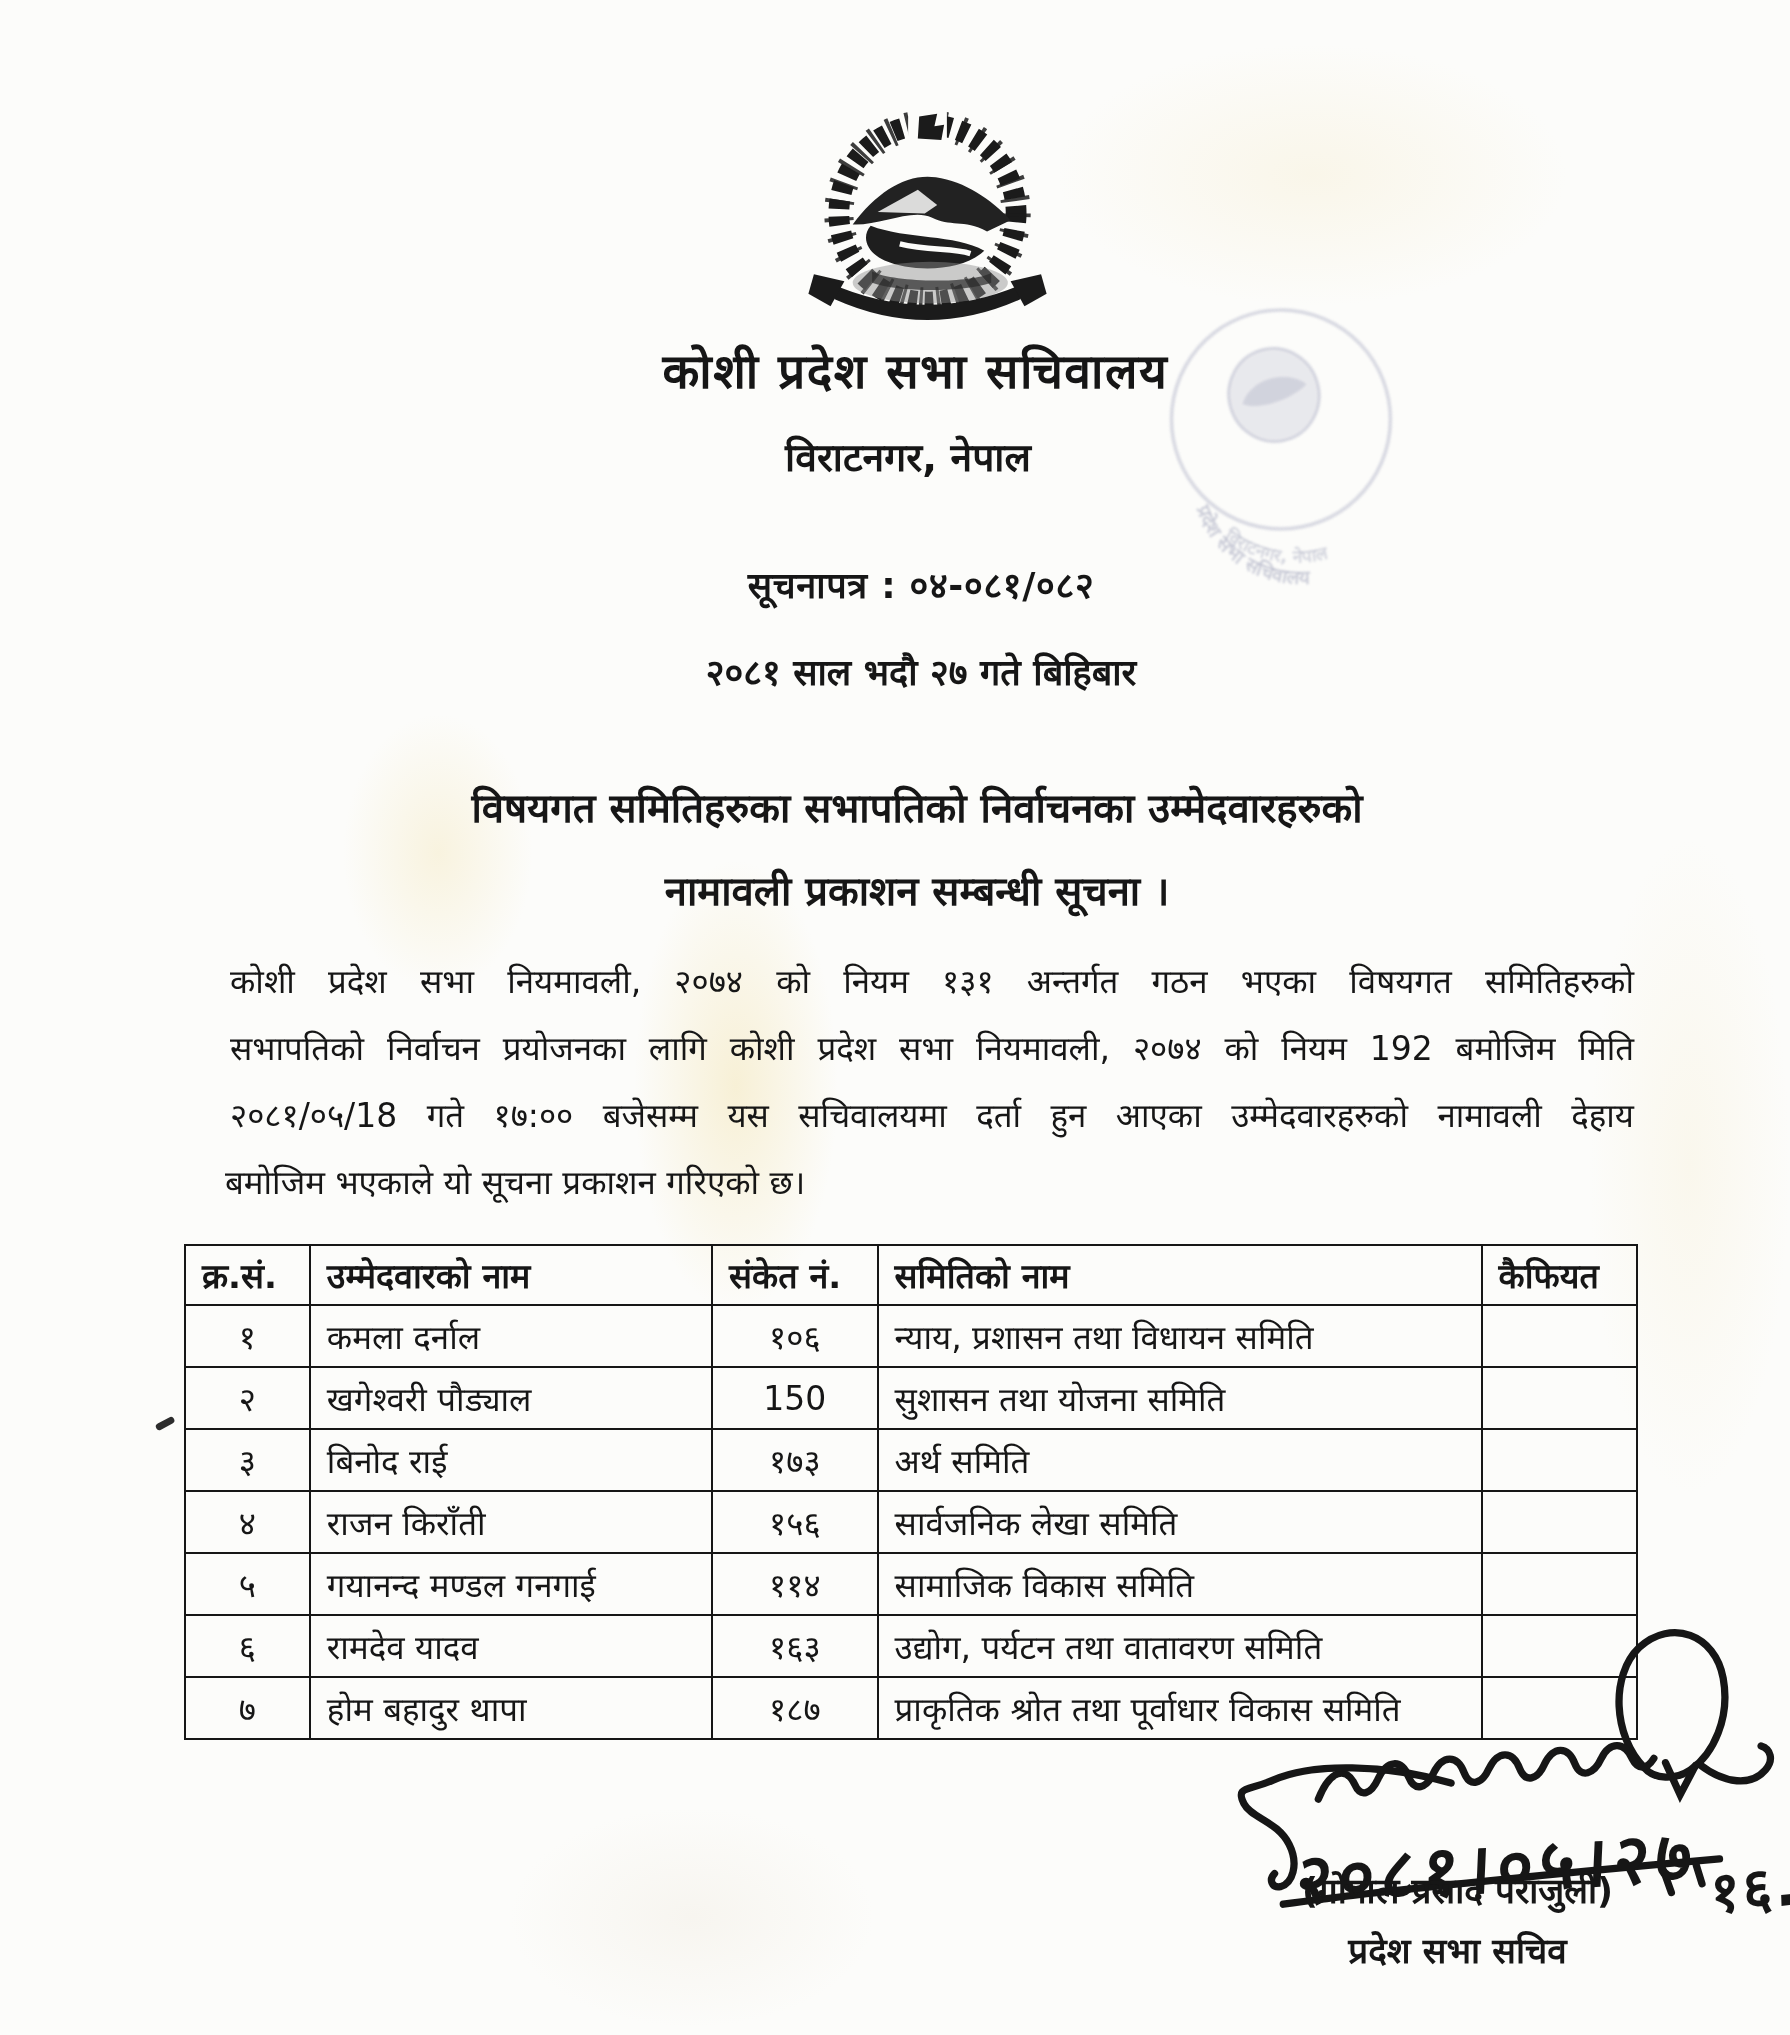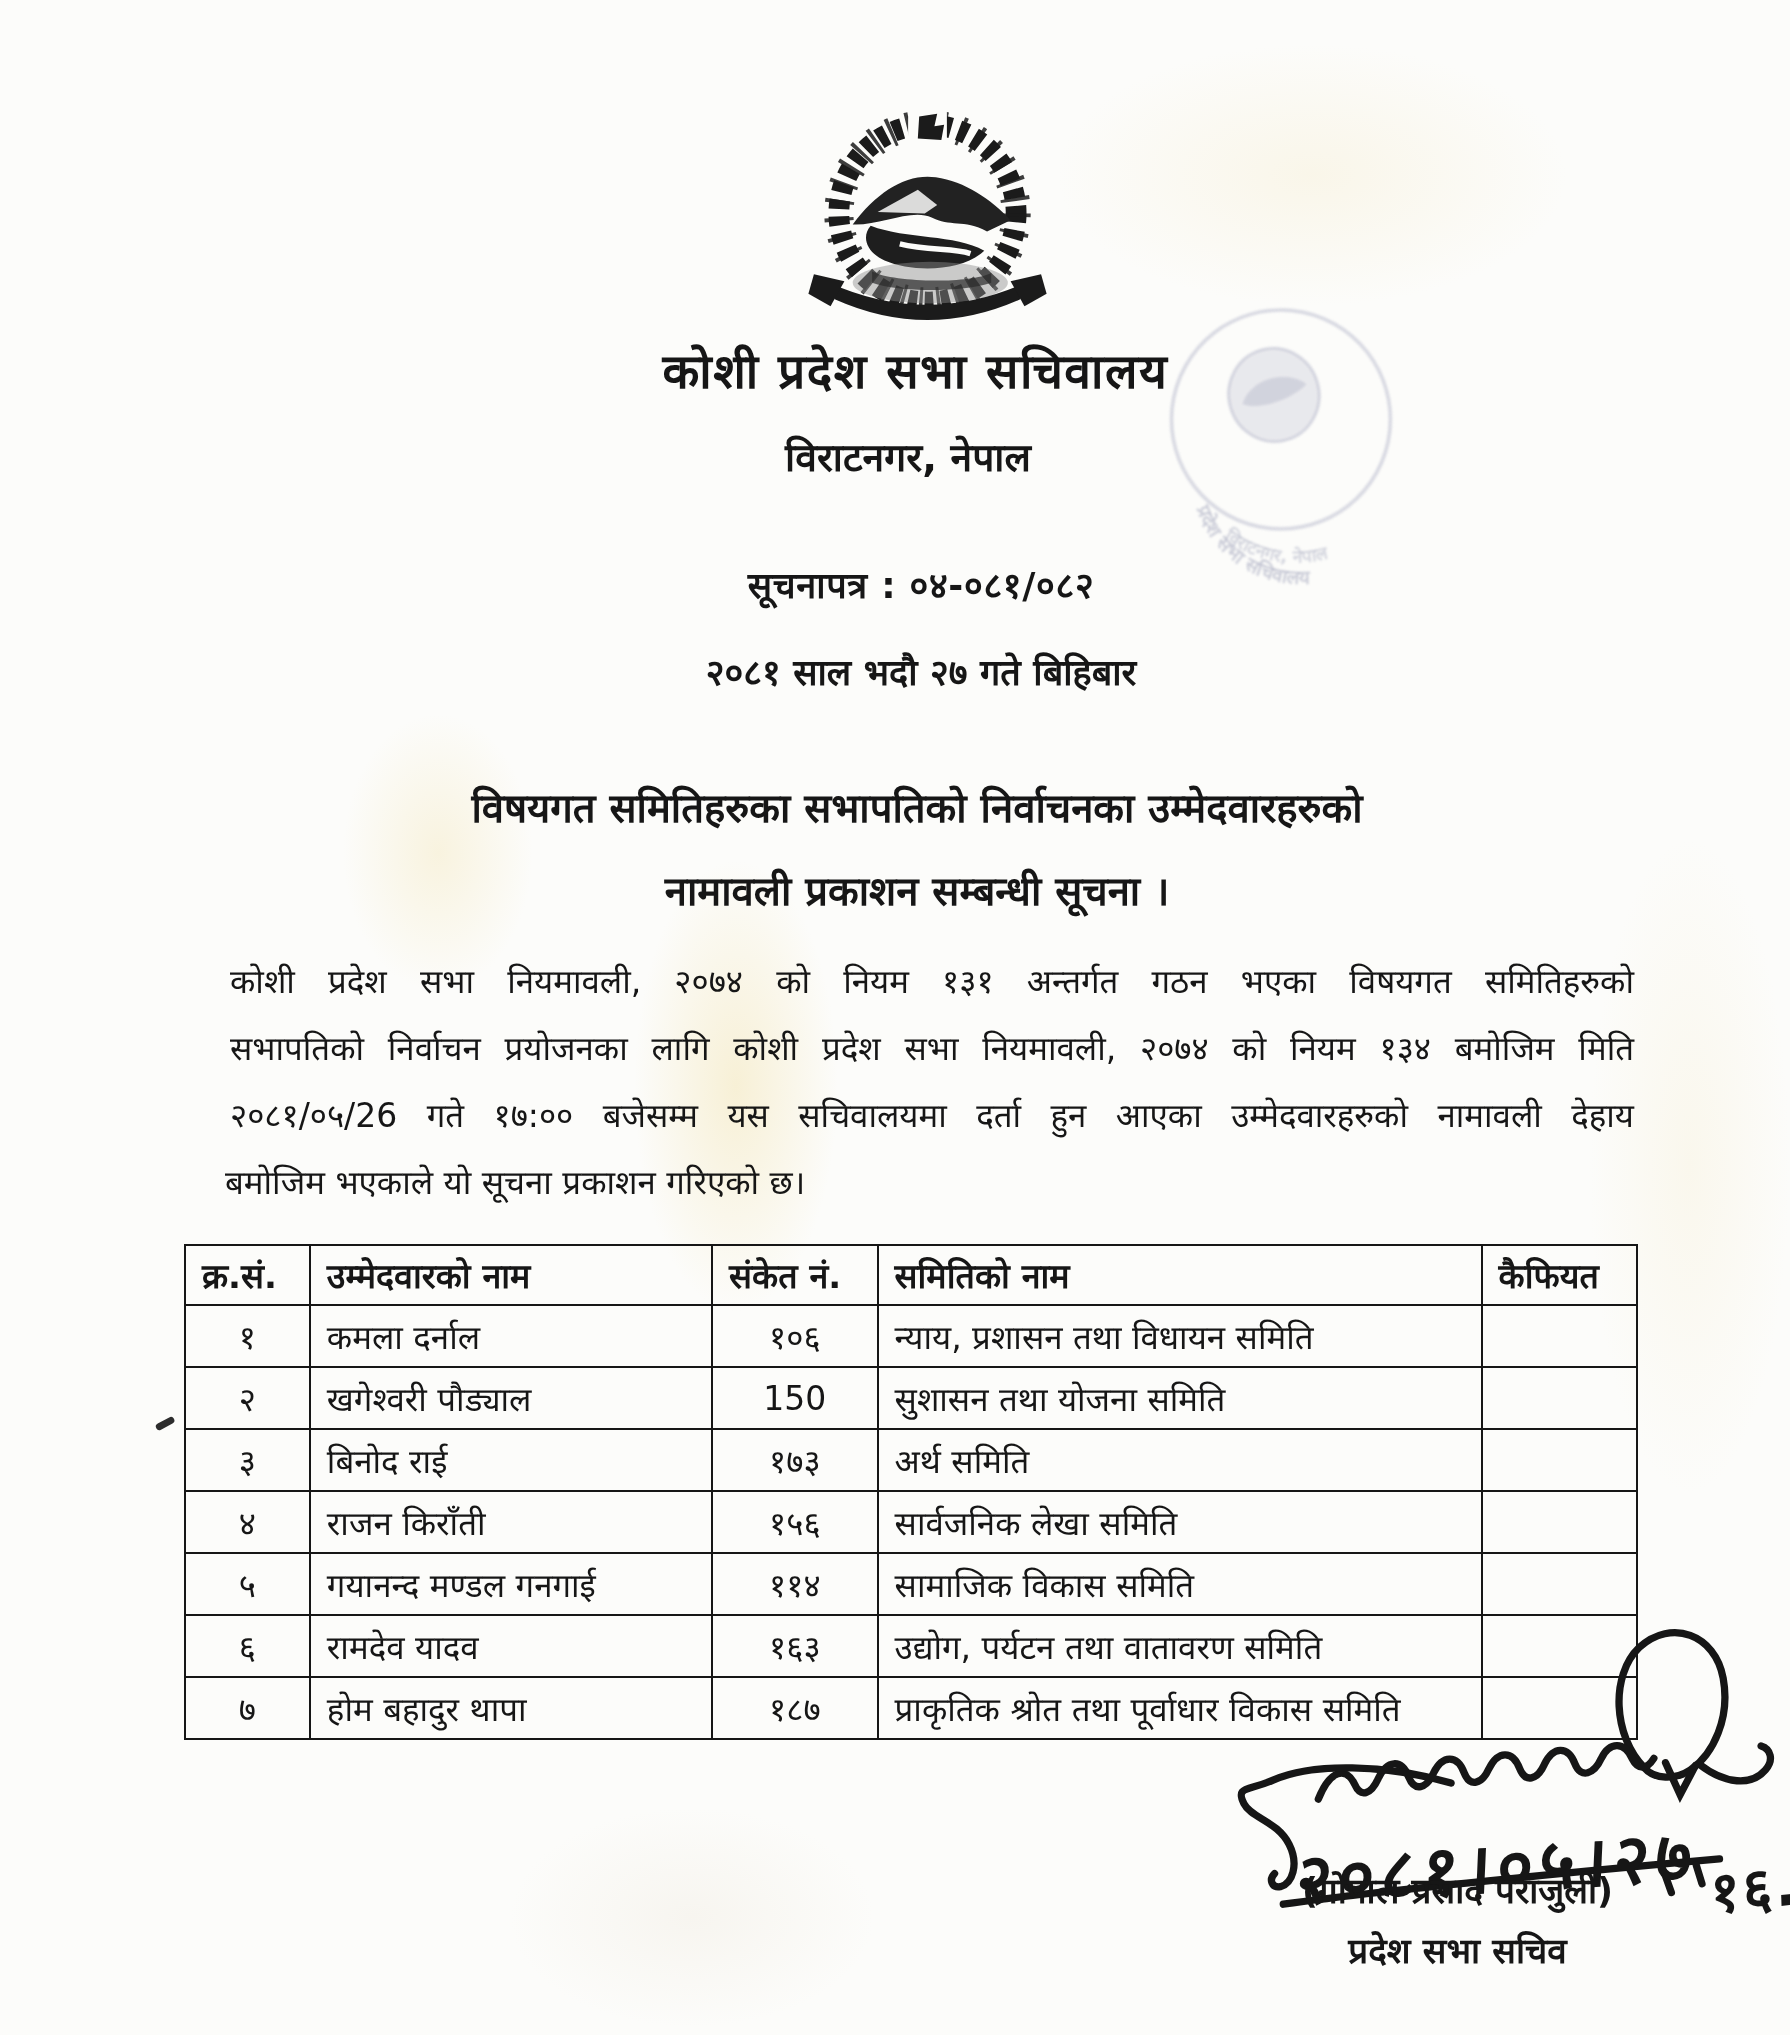--- a/index.html
+++ b/index.html
@@ -140,22 +140,22 @@
 
   <div class="center-line org-name">कोशी प्रदेश सभा सचिवालय</div>
   <div class="center-line org-location">विराटनगर, नेपाल</div>
   <div class="center-line notice-number">सूचनापत्र : ०४-०८१/०८२</div>
   <div class="center-line date-line">२०८१ साल भदौ २७ गते बिहिबार</div>
   <div class="center-line heading1">विषयगत समितिहरुका सभापतिको निर्वाचनका उम्मेदवारहरुको</div>
   <div class="center-line heading2">नामावली प्रकाशन सम्बन्धी सूचना ।</div>
 
   <div class="body-para">
     <span class="jline">कोशी प्रदेश सभा नियमावली, २०७४ को नियम १३१ अन्तर्गत गठन भएका विषयगत समितिहरुको</span>
-    <span class="jline">सभापतिको निर्वाचन प्रयोजनका लागि कोशी प्रदेश सभा नियमावली, २०७४ को नियम १३४ बमोजिम मिति</span>
-    <span class="jline">२०८१/०५/26 गते १७:०० बजेसम्म यस सचिवालयमा दर्ता हुन आएका उम्मेदवारहरुको नामावली देहाय</span>
+    <span class="jline">सभापतिको निर्वाचन प्रयोजनका लागि कोशी प्रदेश सभा नियमावली, २०७४ को नियम 192 बमोजिम मिति</span>
+    <span class="jline">२०८१/०५/18 गते १७:०० बजेसम्म यस सचिवालयमा दर्ता हुन आएका उम्मेदवारहरुको नामावली देहाय</span>
     <span class="lline">बमोजिम भएकाले यो सूचना प्रकाशन गरिएको छ।</span>
   </div>
 
   <table class="cand">
     <colgroup>
       <col class="col-sn">
         <col class="col-name">
         <col class="col-code">
         <col class="col-comm">
         <col class="col-rem">

